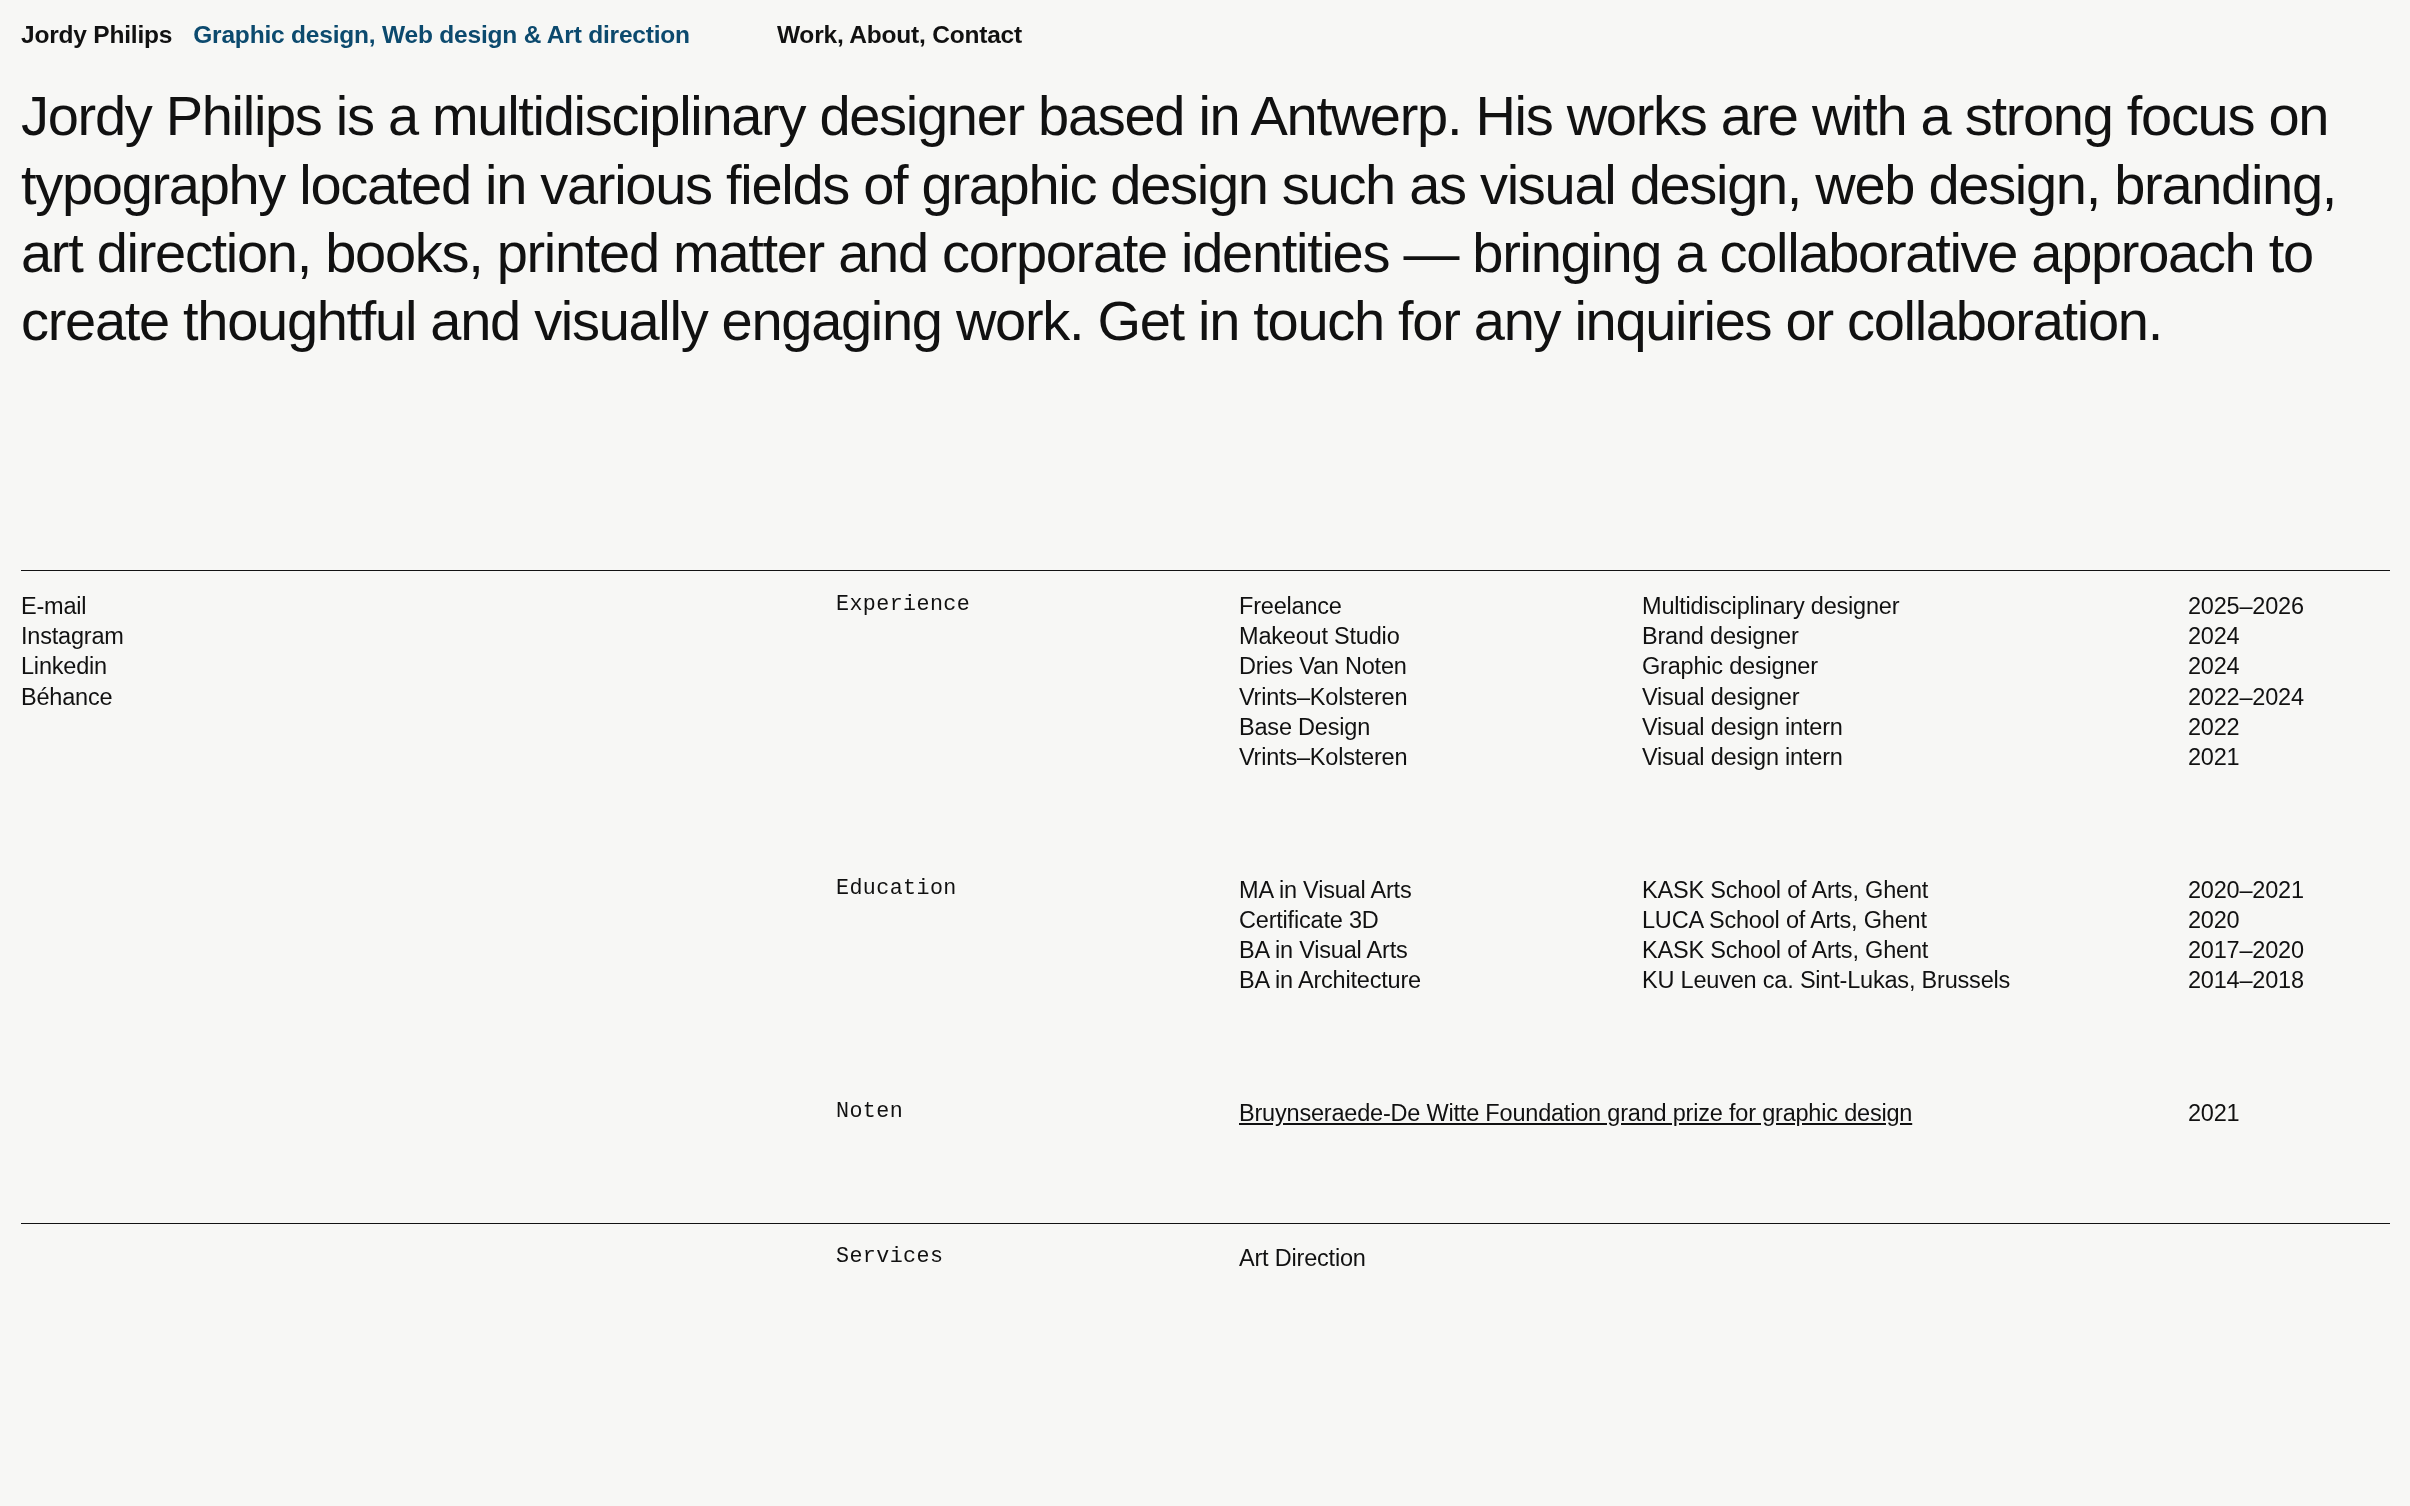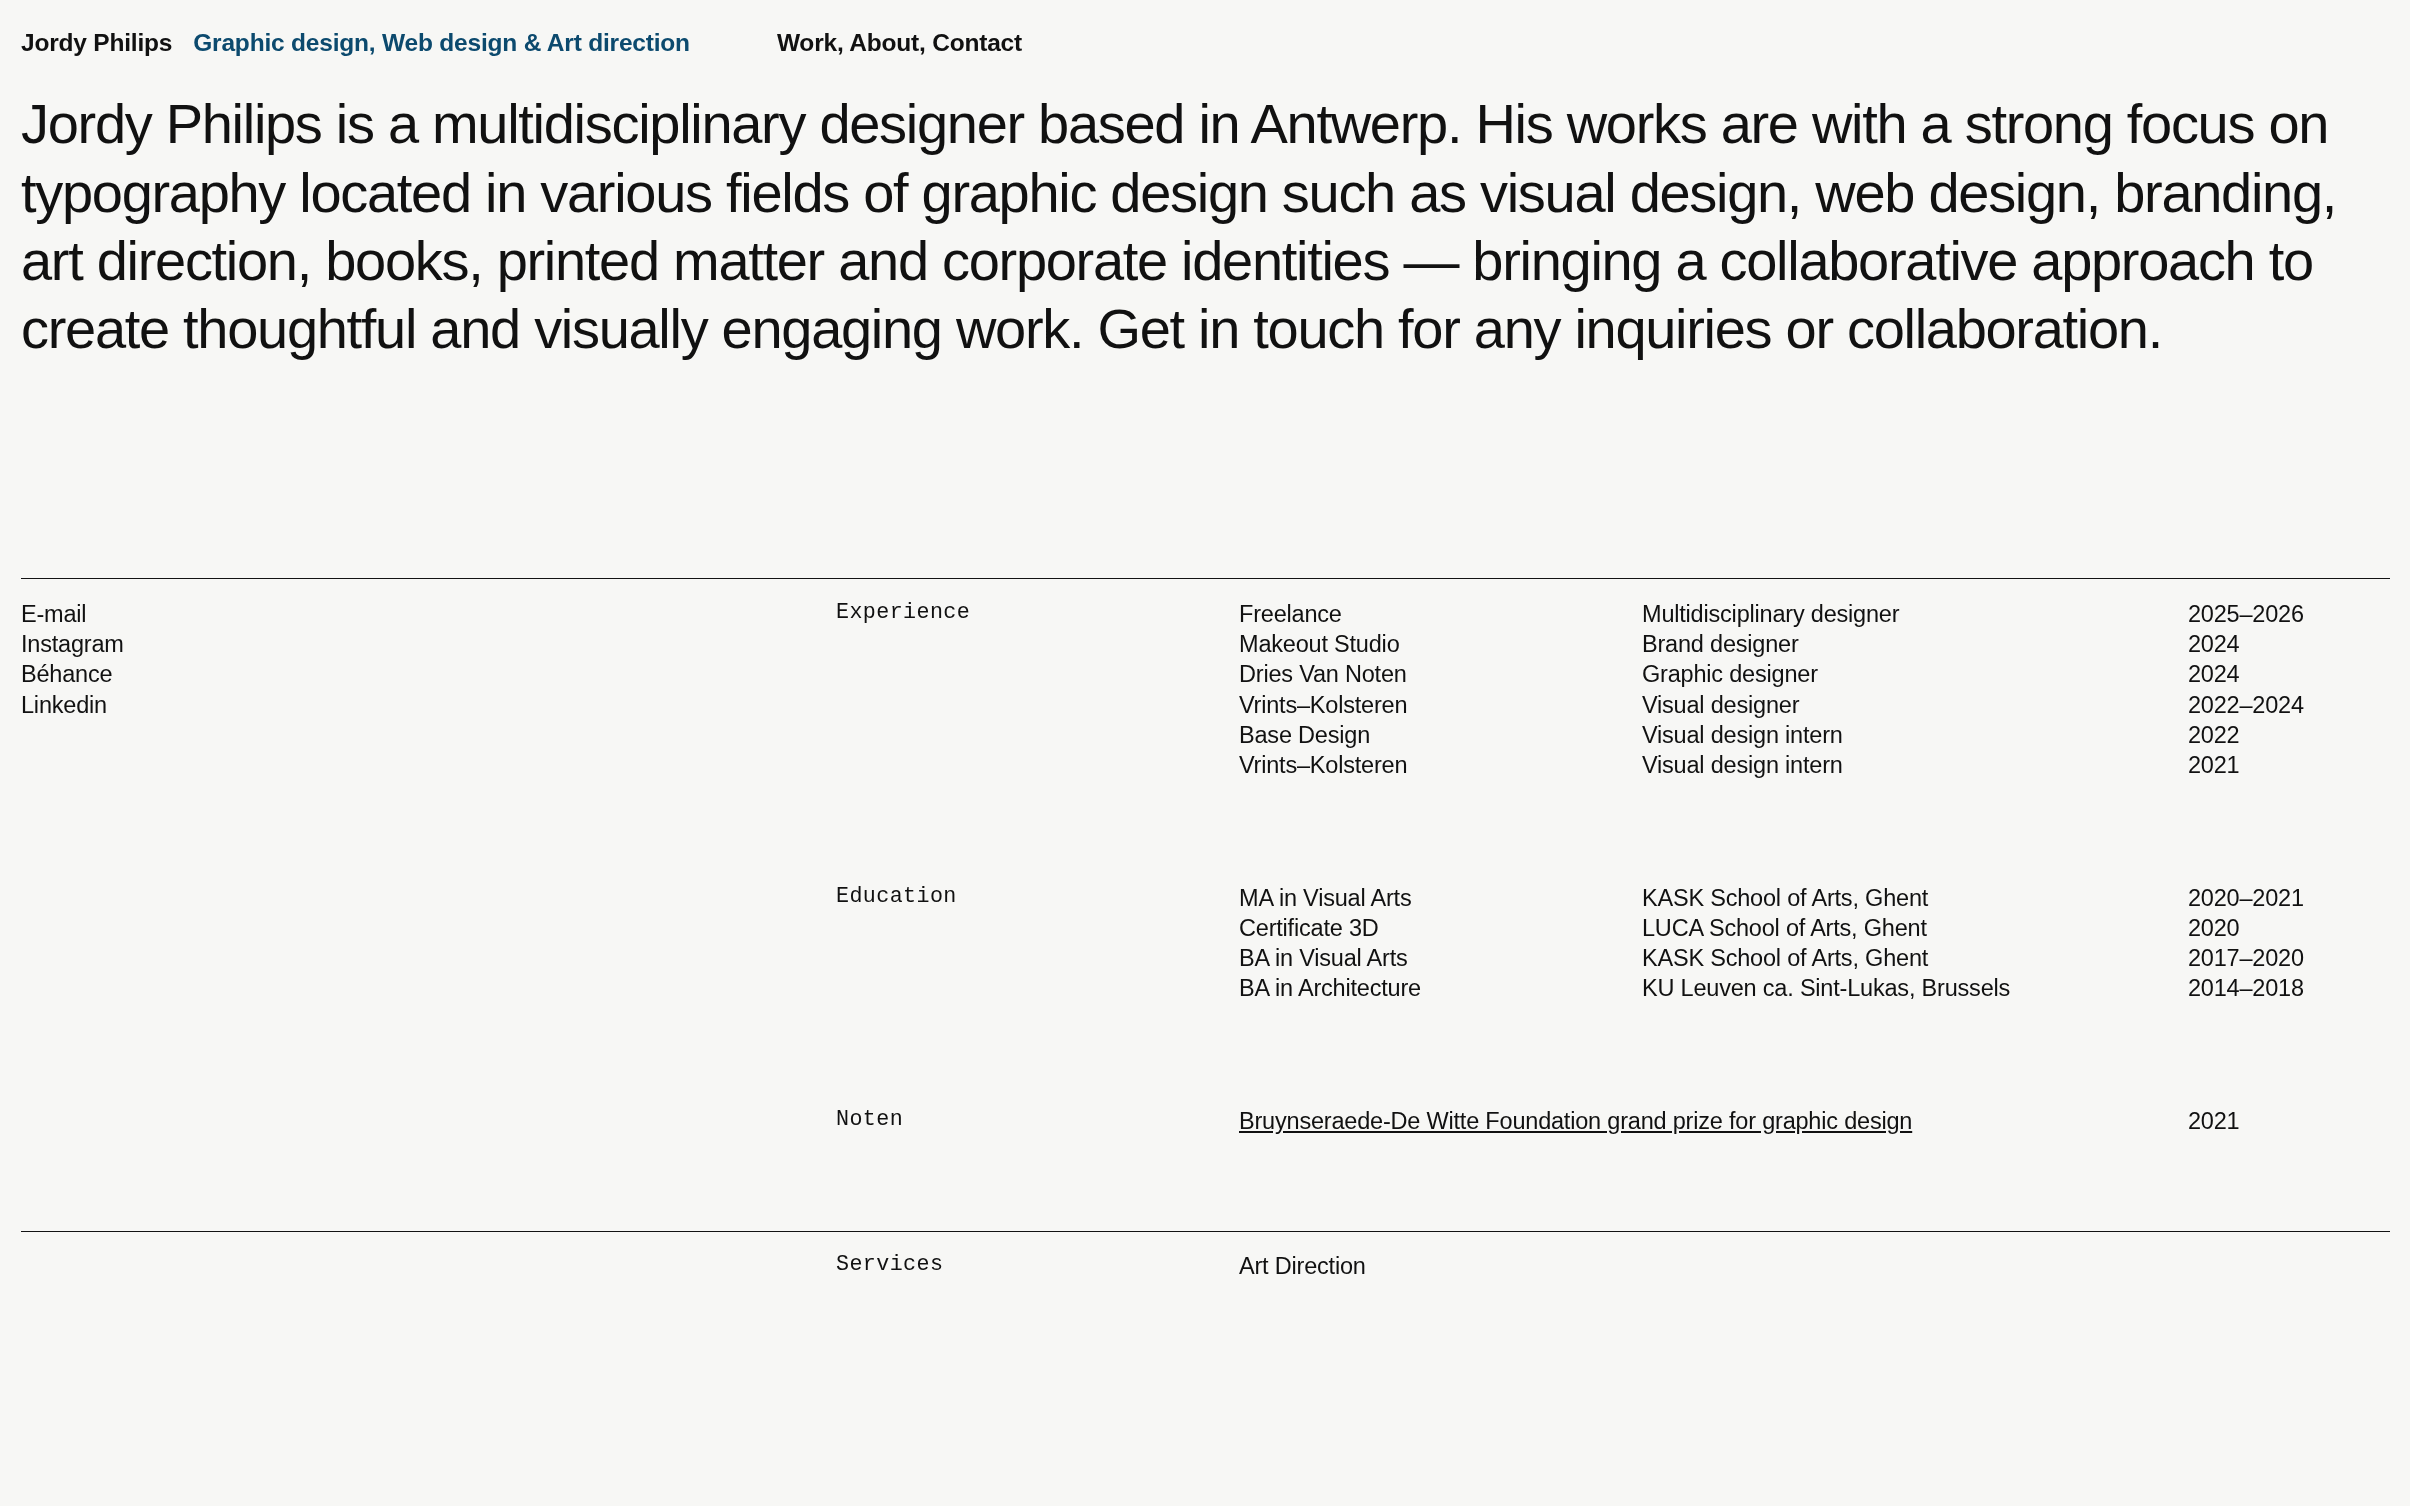--- a/index.html
+++ b/index.html
@@ -7,21 +7,21 @@
     width: 2411px;
     height: 1507px;
     background: #f7f7f5;
     font-family: "Liberation Sans", sans-serif;
     color: #111111;
     overflow: hidden;
   }
   .page {
     width: 2411px;
     height: 1447px;
-    padding: 8px 21px;
+    padding: 0 21px;
     position: relative;
   }
 
   
   .topnav {
     display: flex;
     align-items: baseline;
     height: 73px;
     padding-top: 21px;
   }
@@ -113,22 +113,22 @@
   </div>
 
   <p class="intro">Jordy Philips is a multidisciplinary designer based in Antwerp. His works are with a strong focus on typography located in various fields of graphic design such as visual design, web design, branding, art direction, books, printed matter and corporate identities — bringing a collaborative approach to create thoughtful and visually engaging work. Get in touch for any inquiries or collaboration.</p>
 
   <hr class="rule rule-1">
 
   <div class="row-group grp-experience">
     <div class="links">
       <a href="#">E-mail</a>
       <a href="#">Instagram</a>
+      <a href="#">Linkedin</a>
       <a href="#">Béhance</a>
-      <a href="#">Linkedin</a>
     </div>
 
     <div class="sectionlabel">Experience</div>
 
     <div class="col-cell">
       <div>Freelance</div>
       <div>Makeout Studio</div>
       <div>Dries Van Noten</div>
       <div>Vrints–Kolsteren</div>
       <div>Base Design</div>

